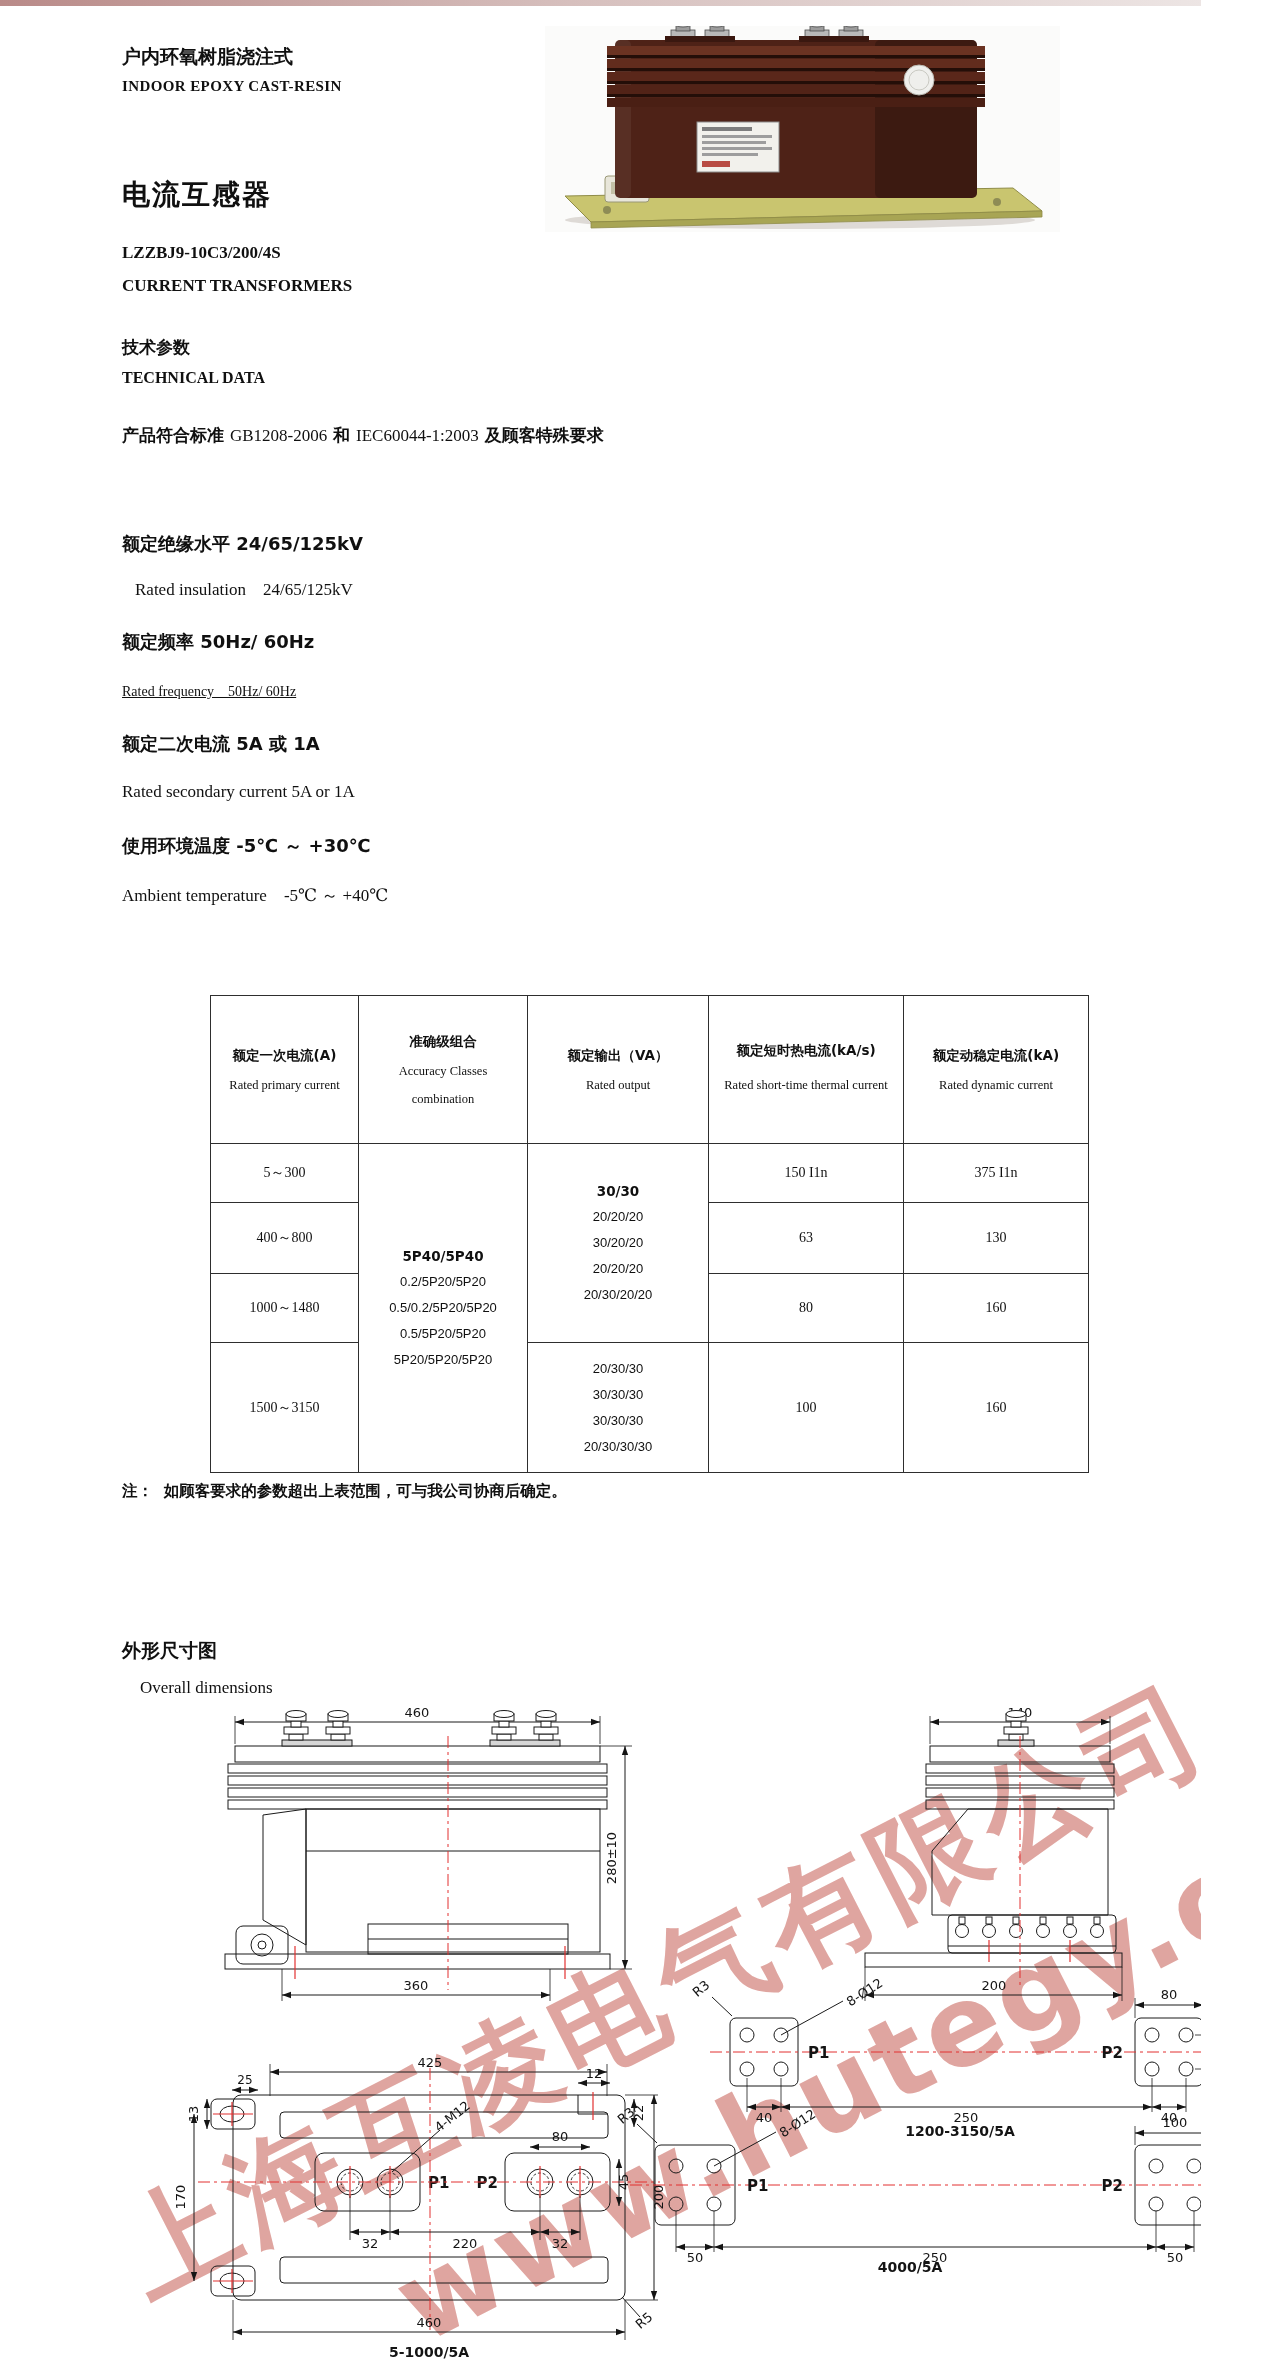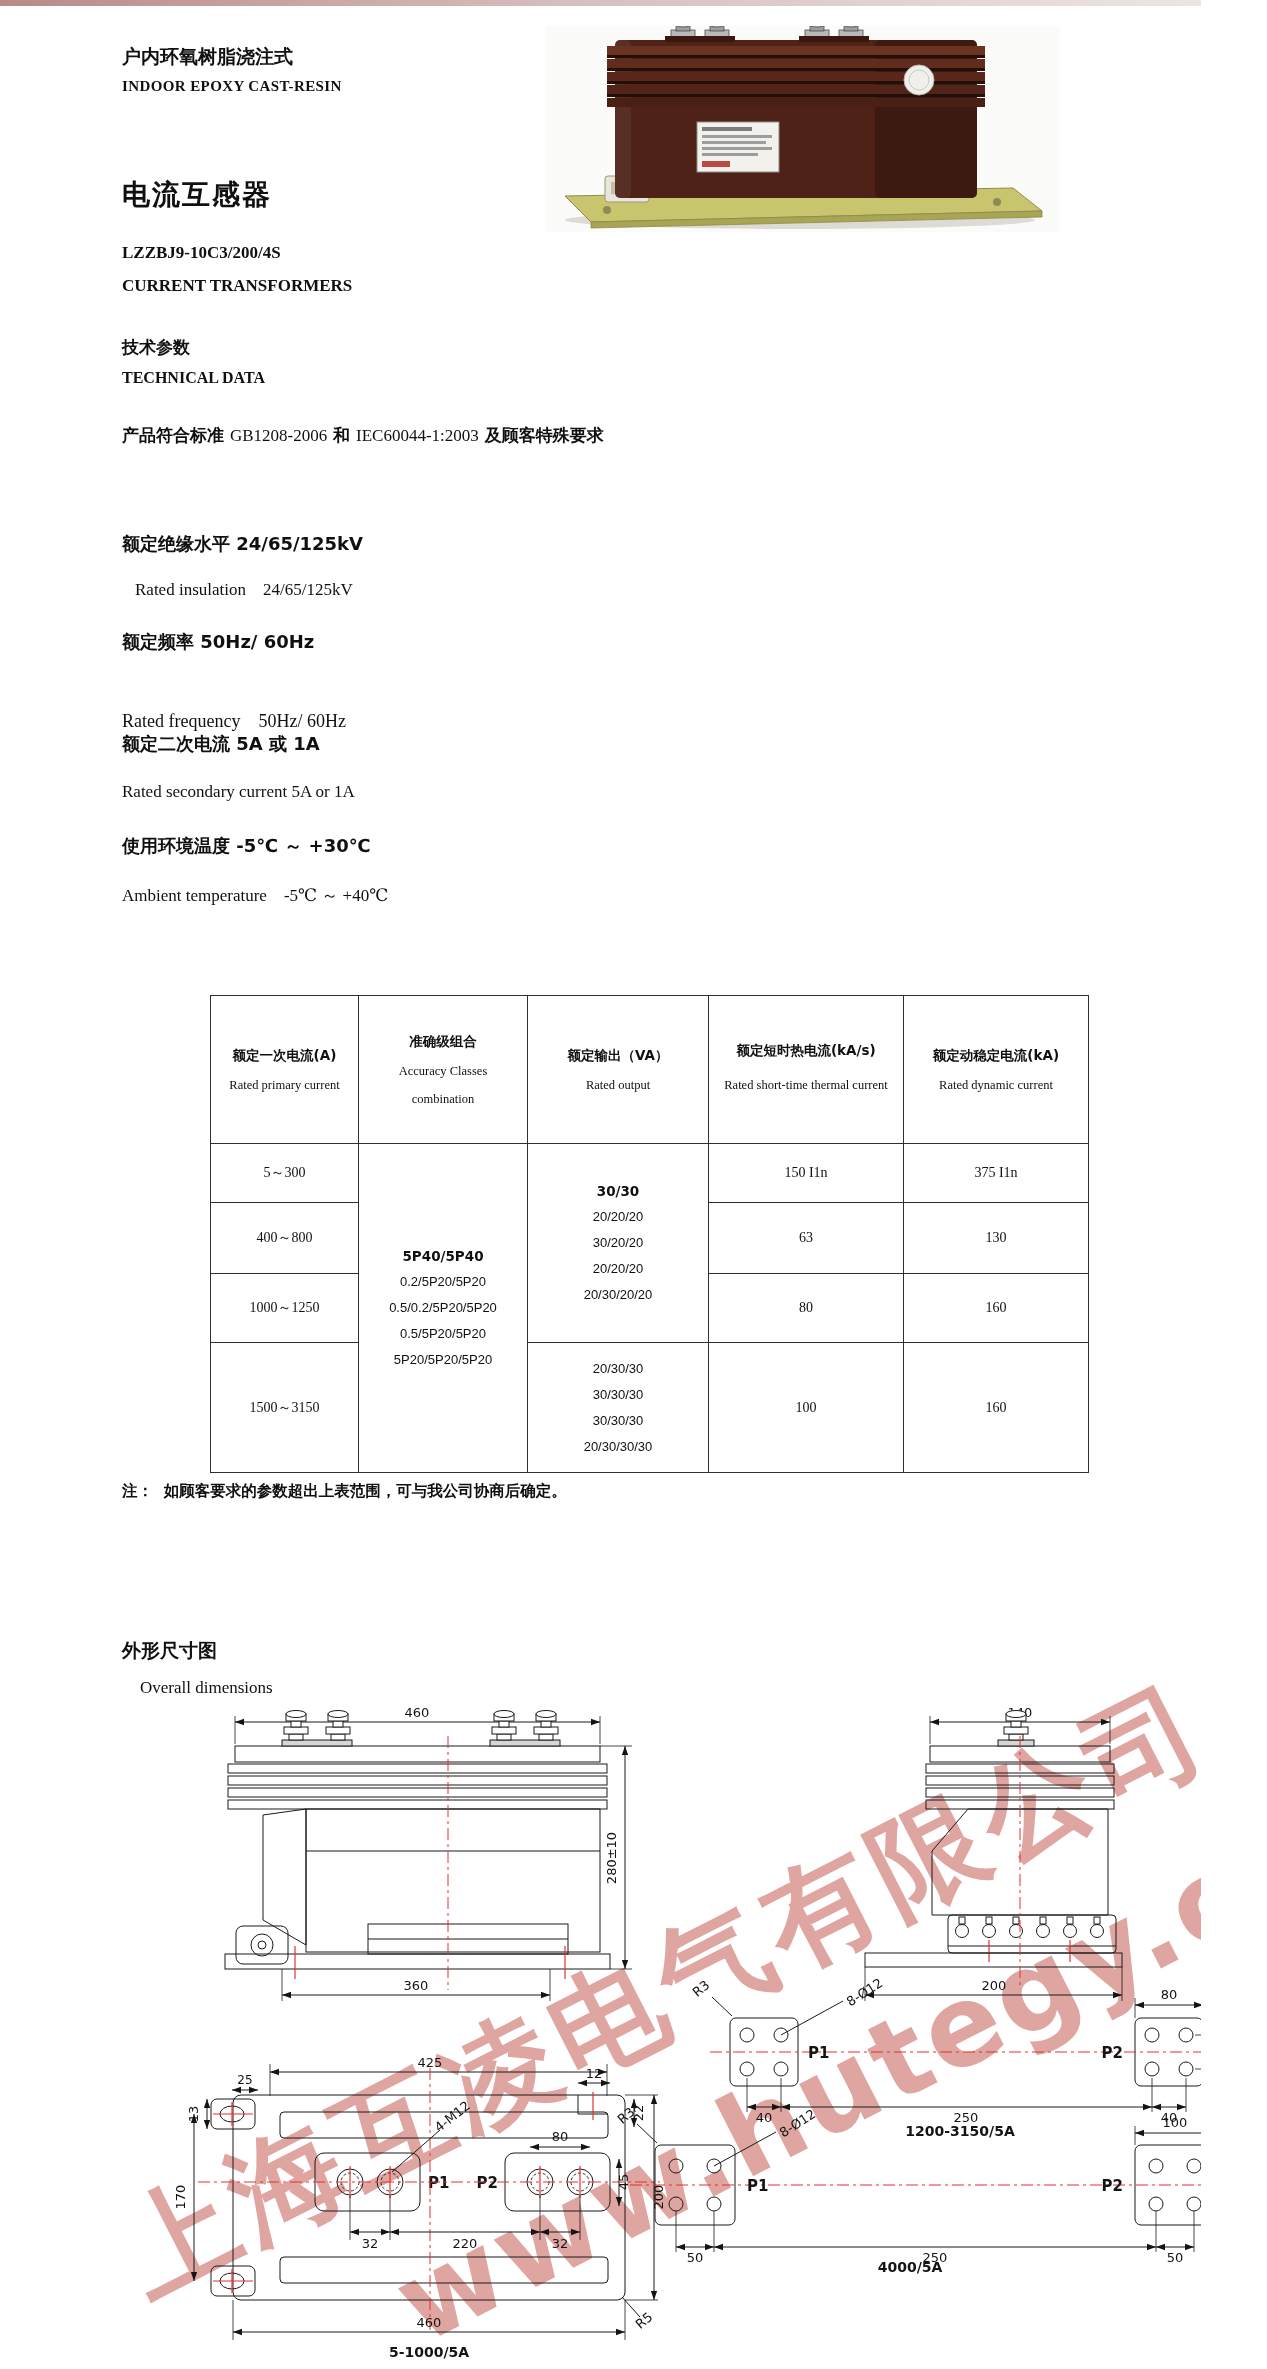--- a/index.html
+++ b/index.html
@@ -123,21 +123,21 @@
   <div class="abs cnb" style="left:122px;top:336px;font-size:17px;">技术参数</div>
   <div class="abs sfb" style="left:122px;top:369px;font-size:16px;">TECHNICAL DATA</div>
 
   <div class="abs" style="left:122px;top:424px;font-size:17px;">
     <span class="cnb">产品符合标准 </span><span class="sf">GB1208-2006</span><span class="cnb"> 和 </span><span class="sf">IEC60044-1:2003</span><span class="cnb"> 及顾客特殊要求</span>
   </div>
 
   <div class="abs cnb" style="left:122px;top:532px;font-size:18px;">额定绝缘水平 24/65/125kV</div>
   <div class="abs sf pre" style="left:135px;top:580px;font-size:17px;">Rated insulation    24/65/125kV</div>
   <div class="abs cnb" style="left:122px;top:630px;font-size:18px;">额定频率 50Hz/ 60Hz</div>
-  <div class="abs sf pre" style="left:122px;top:711px;font-size:18px;">Rated frequency    50Hz/ 60Hz</div>
+  <div class="abs sf pre" style="left:122px;top:684px;font-size:14px;text-decoration:underline;">Rated frequency    50Hz/ 60Hz</div>
   <div class="abs cnb" style="left:122px;top:732px;font-size:18px;">额定二次电流 5A 或 1A</div>
   <div class="abs sf pre" style="left:122px;top:782px;font-size:17px;">Rated secondary current 5A or 1A</div>
   <div class="abs cnb" style="left:122px;top:834px;font-size:18px;">使用环境温度 -5℃ ～ +30℃</div>
   <div class="abs sf pre" style="left:122px;top:884px;font-size:17px;text-align:center;">Ambient temperature    -5℃ ～ +40℃</div>
 
   <div class="abs" style="left:210px;top:995px;">
     <table class="spec">
       <colgroup>
         <col style="width:148px">
           <col style="width:169px">
@@ -201,21 +201,21 @@
         </td>
         <td class="sf cv">150 I1n</td>
         <td class="sf cv">375 I1n</td>
       </tr>
       <tr style="height:71px">
         <td class="sf cv">400～800</td>
         <td class="sf cv">63</td>
         <td class="sf cv">130</td>
       </tr>
       <tr style="height:69px">
-        <td class="sf cv">1000～1250</td>
+        <td class="sf cv">1000～1480</td>
         <td class="sf cv">80</td>
         <td class="sf cv">160</td>
       </tr>
       <tr style="height:130px">
         <td class="sf cv">1500～3150</td>
         <td>
           <div class="stack">
             <div class="li">20/30/30</div>
             <div class="li">30/30/30</div>
             <div class="li">30/30/30</div>

